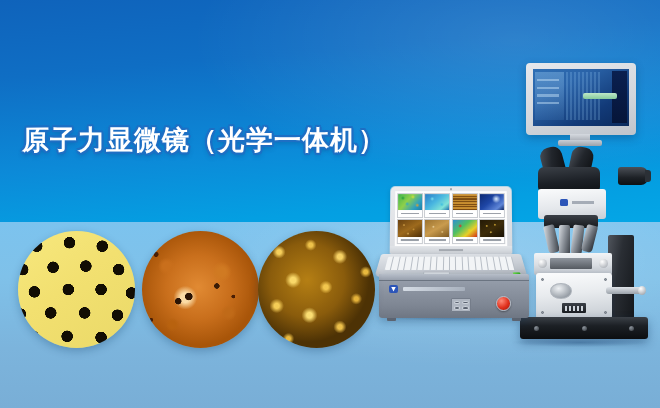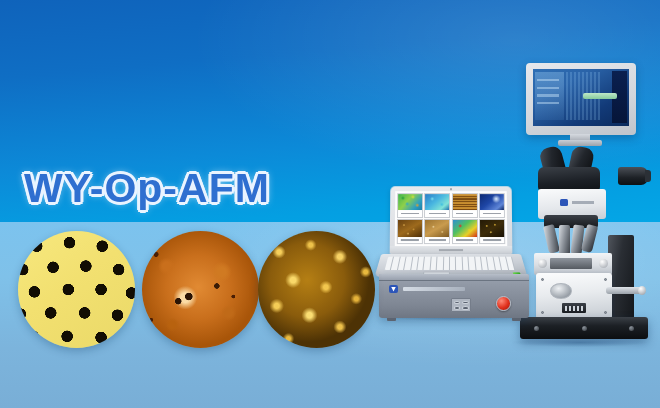--- a/index.html
+++ b/index.html
@@ -323,21 +323,21 @@
     z-index:10; }
 </style>
 </head>
 <body>
 
 <div id="banner">
 
   <div class="bg-top"></div>
   <div class="bg-bottom"></div>
 
-  <div class="model">WY-Op-AFM</div>
+  <div class="headline">原子力显微镜（光学一体机）</div>
 
   <div class="scan" id="scan-dots"></div>
   <div class="scan" id="scan-cells"></div>
   <div class="scan" id="scan-grains"></div>
 
   <div class="shadow-ws"></div>
   <div class="shadow-ms"></div>
 
   <div id="workstation">
     <div class="lid">

